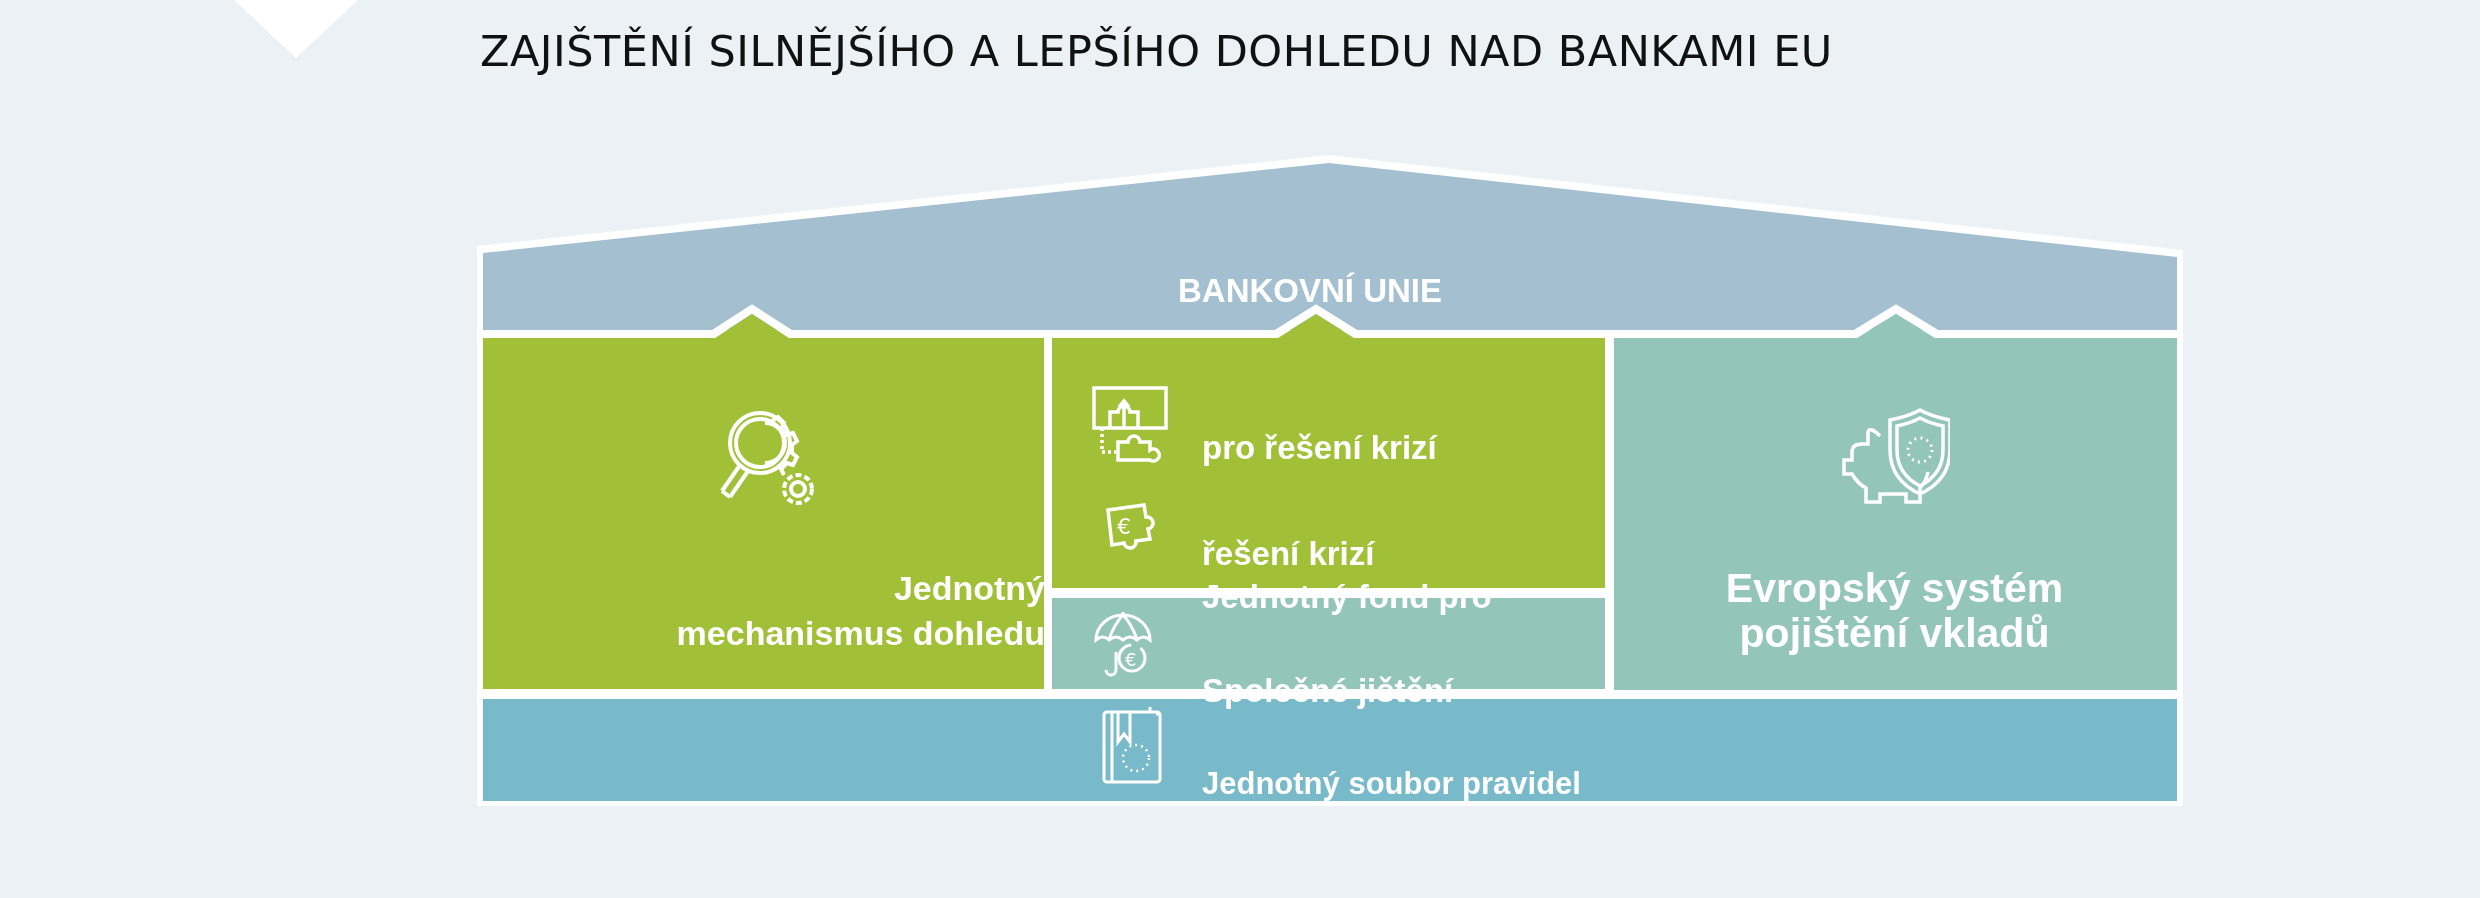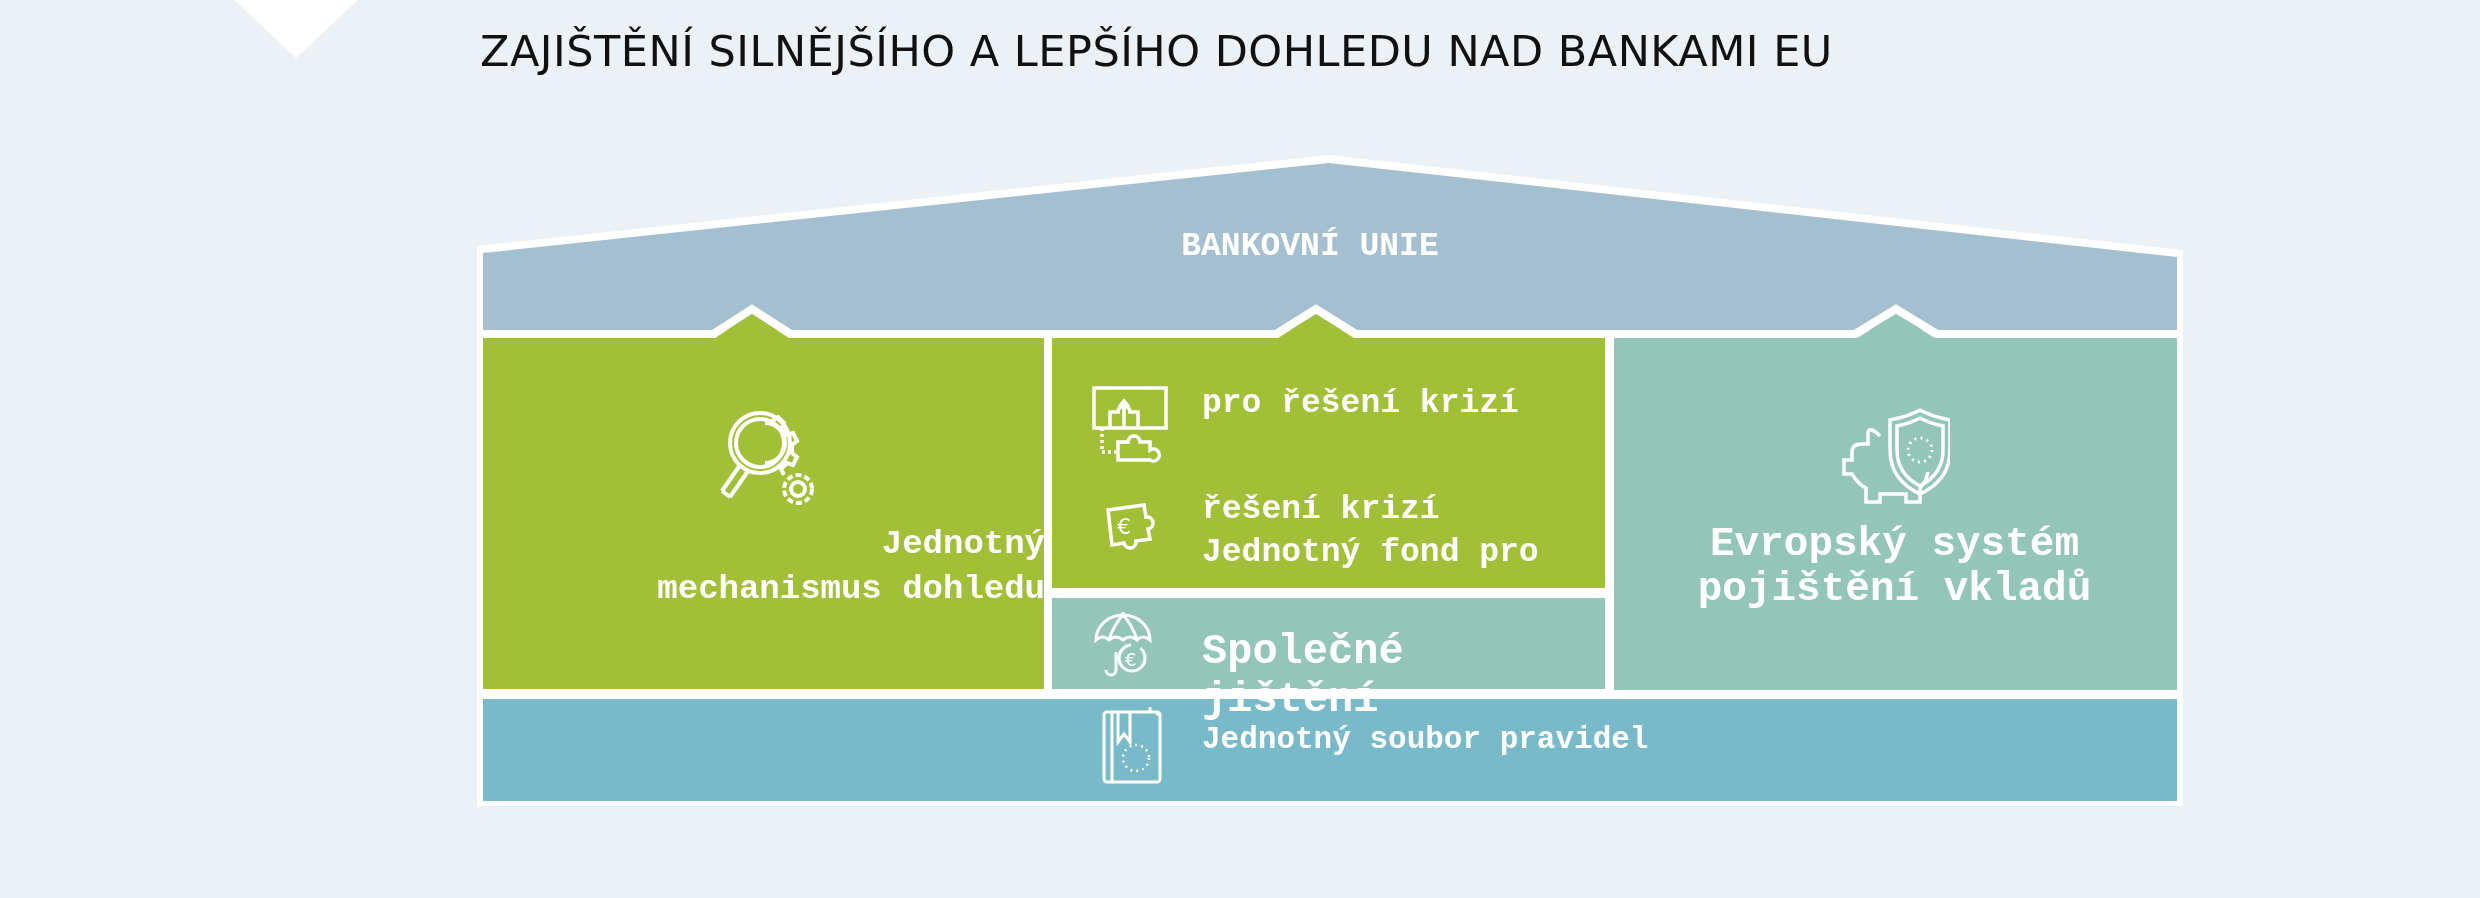--- a/index.html
+++ b/index.html
@@ -8,27 +8,27 @@
     font-family:"DejaVu Sans", "Liberation Sans", sans-serif;
   }
   .corner-tab { position:absolute; left:0; top:0; }
   .page-title {
     position:absolute; left:480px; top:26px; font-size:43px; font-weight:normal;
     color:#111; letter-spacing:0.5px; white-space:nowrap;
     font-family:"DejaVu Sans", sans-serif;
   }
   .house { position:absolute; left:0; top:0; }
   .label {
-    position:absolute; color:#fff; font-weight:bold; font-family:Liberation Mono, monospace;
+    position:absolute; color:#fff; font-weight:bold; font-family:Liberation Sans, sans-serif;margin-top:44px;
   }
   .roof-label { left:1100px; top:228px; width:420px; text-align:center; font-size:33px; }
   .ssm-label { left:480px; top:522px; width:565px; text-align:right; font-size:34px; line-height:45px; }
   .srm-label { left:1202px; top:382px; width:400px; font-size:33px; line-height:43px; }
   .srf-label { left:1202px; top:488px; width:400px; font-size:33px; line-height:43px; }
-  .backstop-label { left:1202px; top:628px; width:400px; font-size:42px; }
+  .backstop-label { left:1202px; top:628px; width:400px; font-size:33px; }
   .edis-label { left:1612px; top:522px; width:565px; text-align:center; font-size:41px; line-height:45px; }
   .rulebook-label { left:1202px; top:722px; width:700px; font-size:31px; }
   .icon { position:absolute; }
   .icon svg { display:block; }
 </style>
 </head>
 <body>
 
 <svg class="corner-tab" width="400" height="70">
   <polygon points="234,0 358,0 296,58" fill="#ffffff"></polygon>

